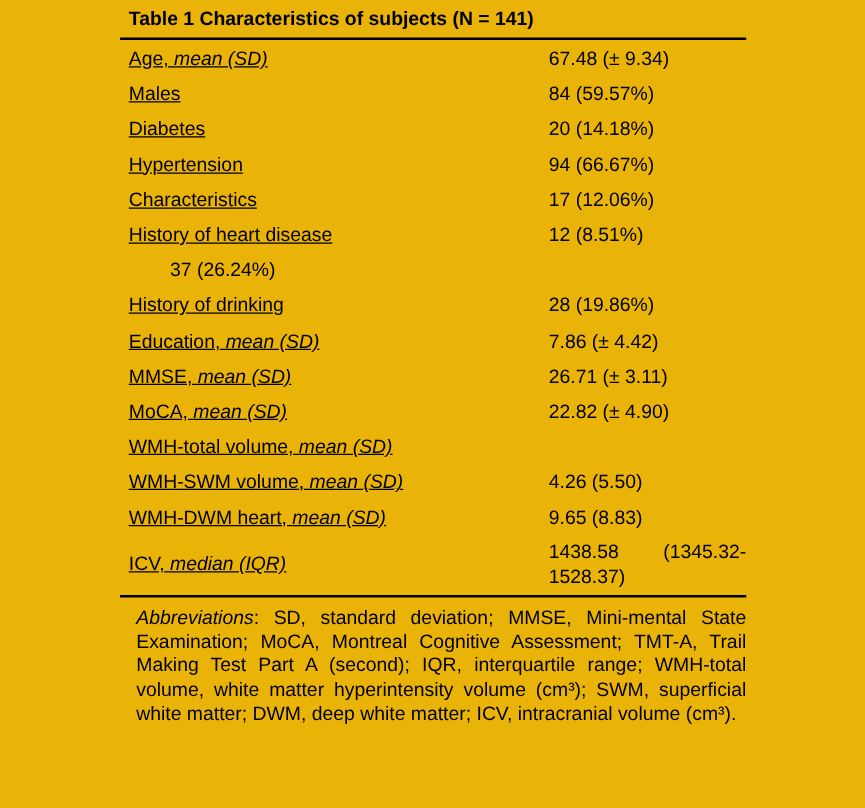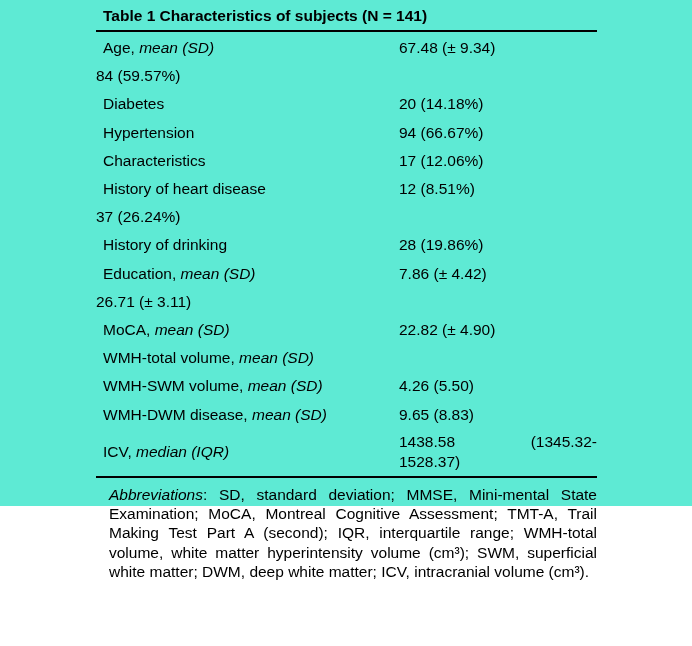--- a/index.html
+++ b/index.html
@@ -10,22 +10,22 @@
   body {
     width: 692px;
     height: 646px;
     overflow: hidden;
     font-family: "Liberation Sans", sans-serif;
     color: #000000;
   }
   .sheet {
     position: relative;
     width: 692px;
-    height: 506px;
-    background: #5eead4;
+    height: 646px;
+    background: #eab308;
   }
   .table-area {
     position: absolute;
     left: 96px;
     top: 2px;
     width: 501px;
   }
   .title {
     font-size: 15.5px;
     font-weight: bold;
@@ -48,23 +48,25 @@
     font-size: 15.5px;
   }
   .row.icv {
     height: 47px;
   }
   .cell.label {
     width: 303px;
     padding-left: 7px;
     box-sizing: border-box;
     flex: 0 0 auto;
+    text-decoration: underline;
   }
   .cell.value {
     flex: 1 1 auto;
+    margin-left: 40px;
   }
   .it {
     font-style: italic;
   }
   .icv-value .vline1 {
     display: flex;
     justify-content: space-between;
     line-height: 20px;
     text-align: right;
   }
@@ -90,20 +92,21 @@
     <div class="rule"></div>
 
     <div class="rows">
 
       <div class="row">
         <div class="cell label"><span>Age, </span><span class="it">mean (SD)</span></div>
         <div class="cell value">67.48 (± 9.34)</div>
       </div>
 
       <div class="row">
+        <div class="cell label"><span>Males</span><span class="it"></span></div>
         <div class="cell value">84 (59.57%)</div>
       </div>
 
       <div class="row">
         <div class="cell label"><span>Diabetes</span><span class="it"></span></div>
         <div class="cell value">20 (14.18%)</div>
       </div>
 
       <div class="row">
         <div class="cell label"><span>Hypertension</span><span class="it"></span></div>
@@ -128,40 +131,41 @@
         <div class="cell label"><span>History of drinking</span><span class="it"></span></div>
         <div class="cell value">28 (19.86%)</div>
       </div>
 
       <div class="row">
         <div class="cell label"><span>Education, </span><span class="it">mean (SD)</span></div>
         <div class="cell value">7.86 (± 4.42)</div>
       </div>
 
       <div class="row">
+        <div class="cell label"><span>MMSE, </span><span class="it">mean (SD)</span></div>
         <div class="cell value">26.71 (± 3.11)</div>
       </div>
 
       <div class="row">
         <div class="cell label"><span>MoCA, </span><span class="it">mean (SD)</span></div>
         <div class="cell value">22.82 (± 4.90)</div>
       </div>
 
 
       <div class="row">
         <div class="cell label"><span>WMH-total volume, </span><span class="it">mean (SD)</span></div>
       </div>
 
       <div class="row">
         <div class="cell label"><span>WMH-SWM volume, </span><span class="it">mean (SD)</span></div>
         <div class="cell value">4.26 (5.50)</div>
       </div>
 
       <div class="row">
-        <div class="cell label"><span>WMH-DWM disease, </span><span class="it">mean (SD)</span></div>
+        <div class="cell label"><span>WMH-DWM heart, </span><span class="it">mean (SD)</span></div>
         <div class="cell value">9.65 (8.83)</div>
       </div>
 
       <div class="row icv">
         <div class="cell label"><span>ICV, </span><span class="it">median (IQR)</span></div>
         <div class="cell value icv-value">
           <div class="vline1">
             <span>1438.58</span>
             <span>(1345.32-</span>
           </div>

